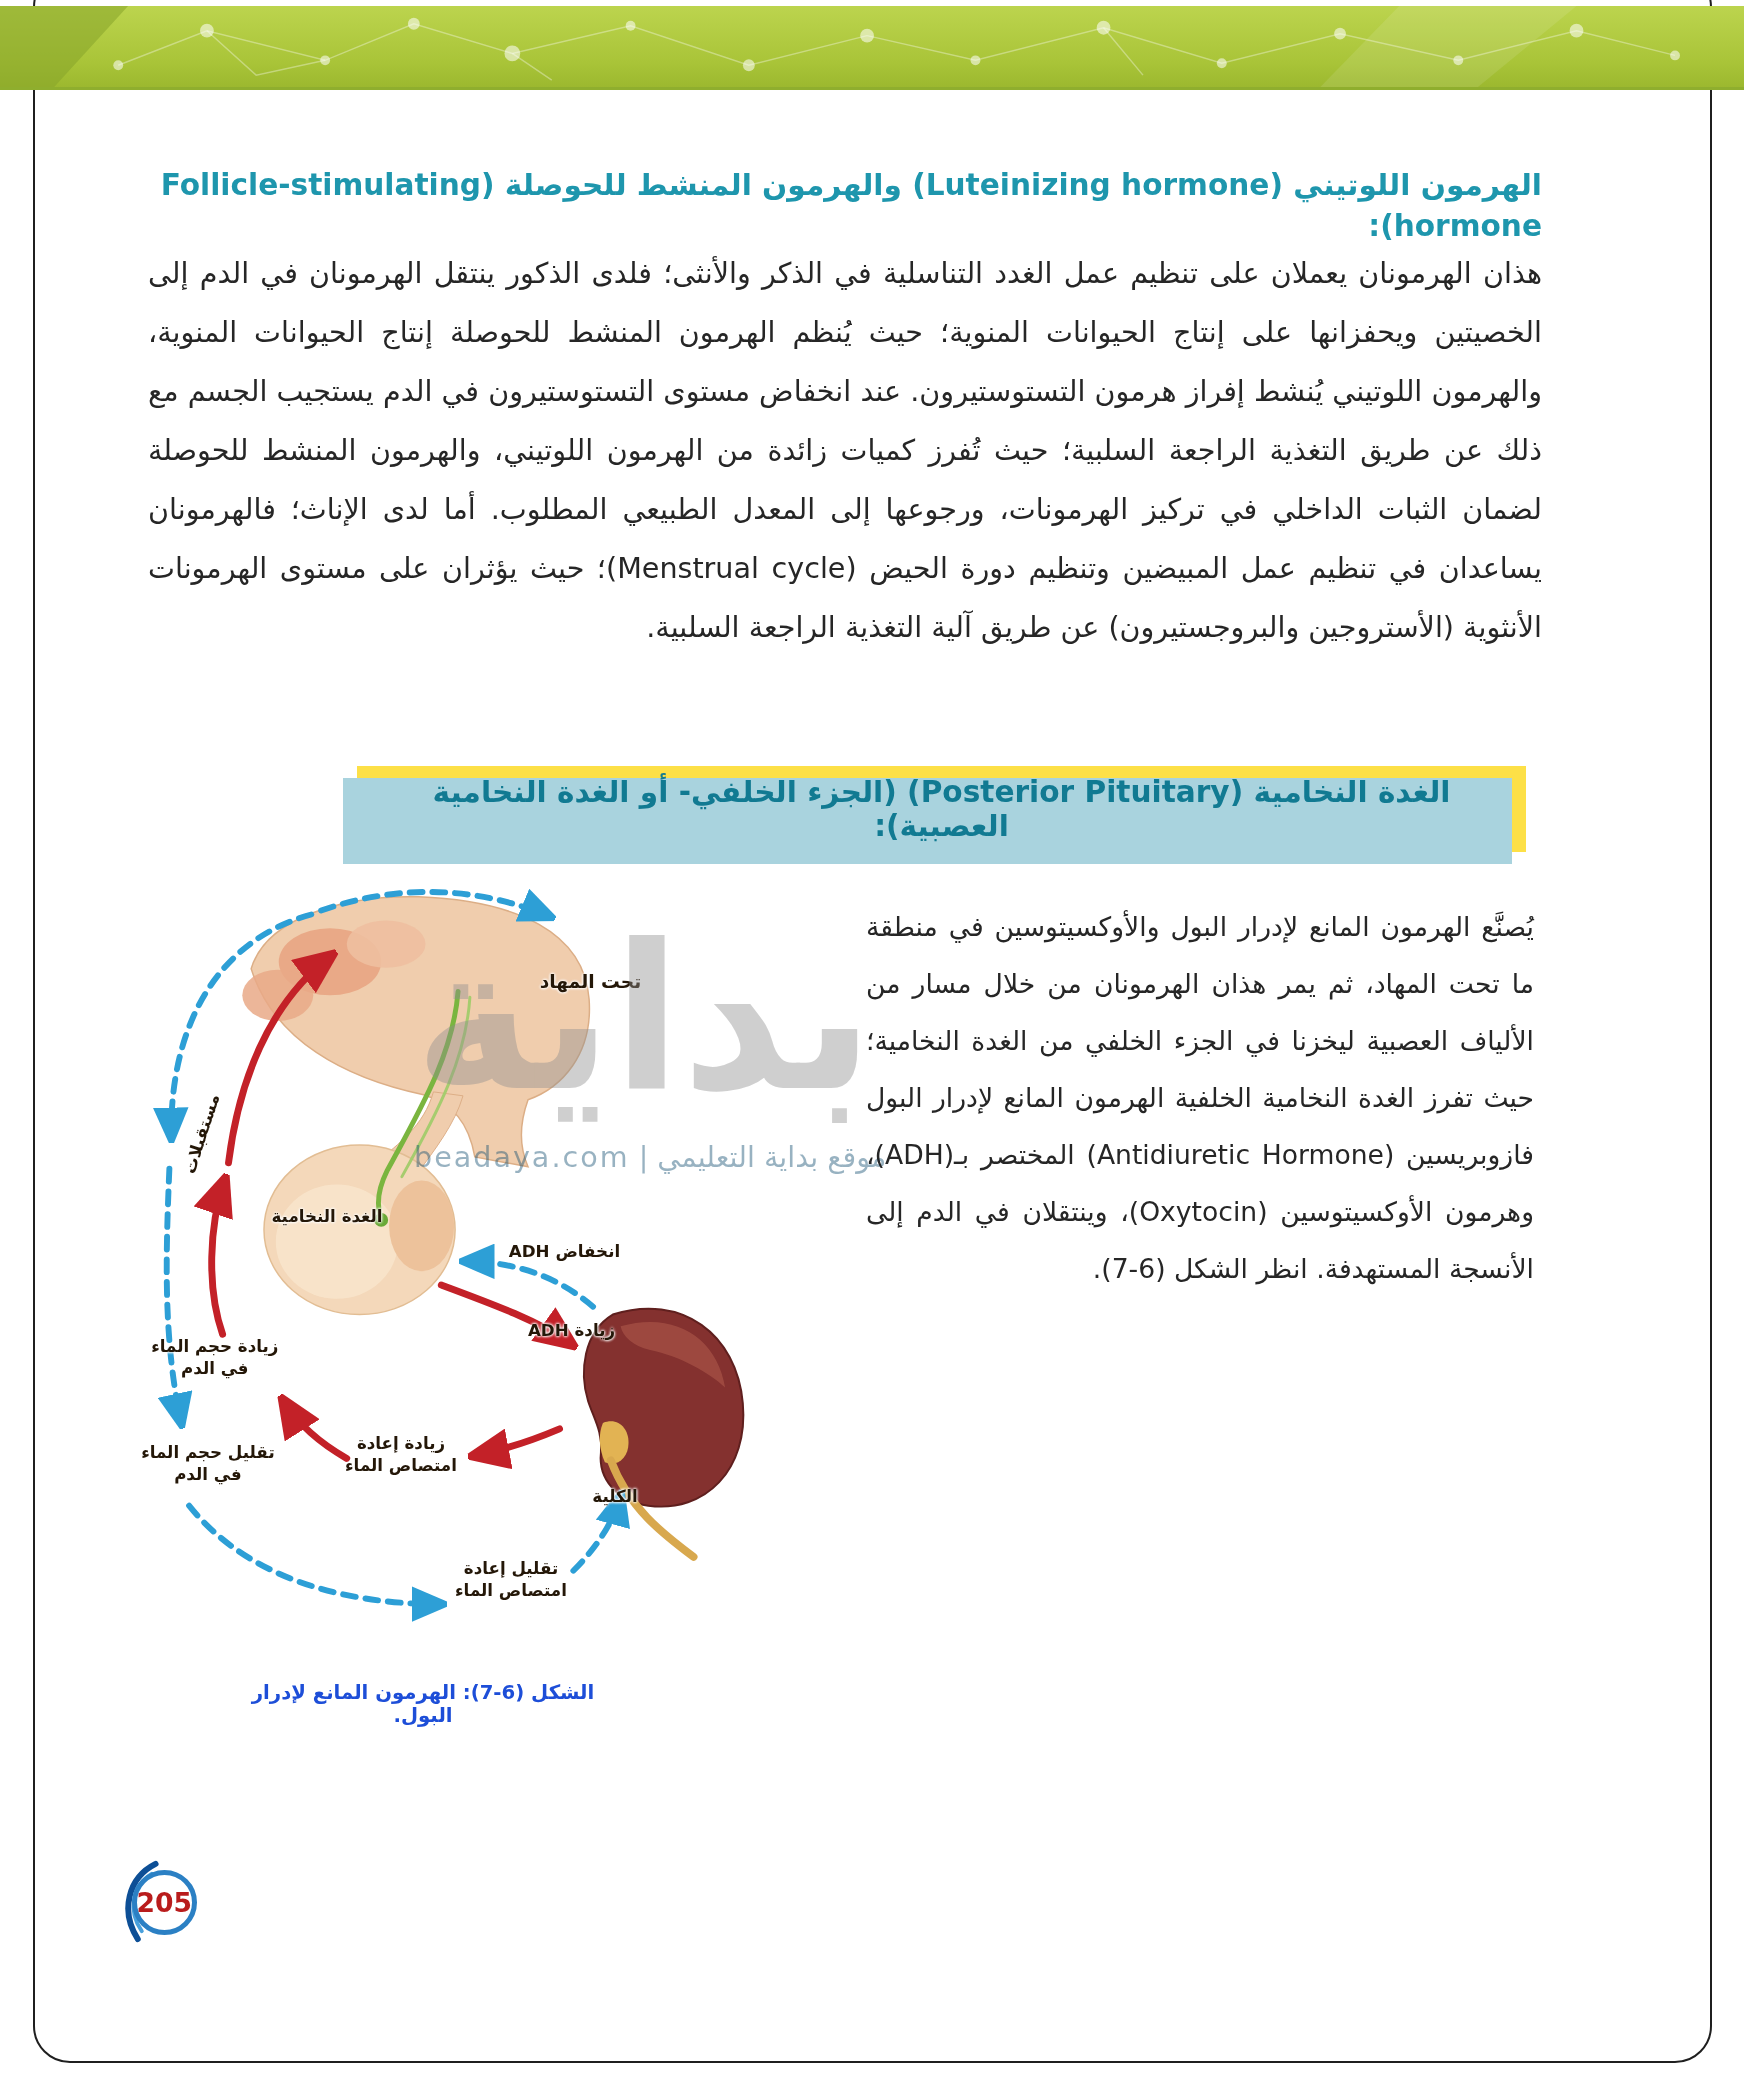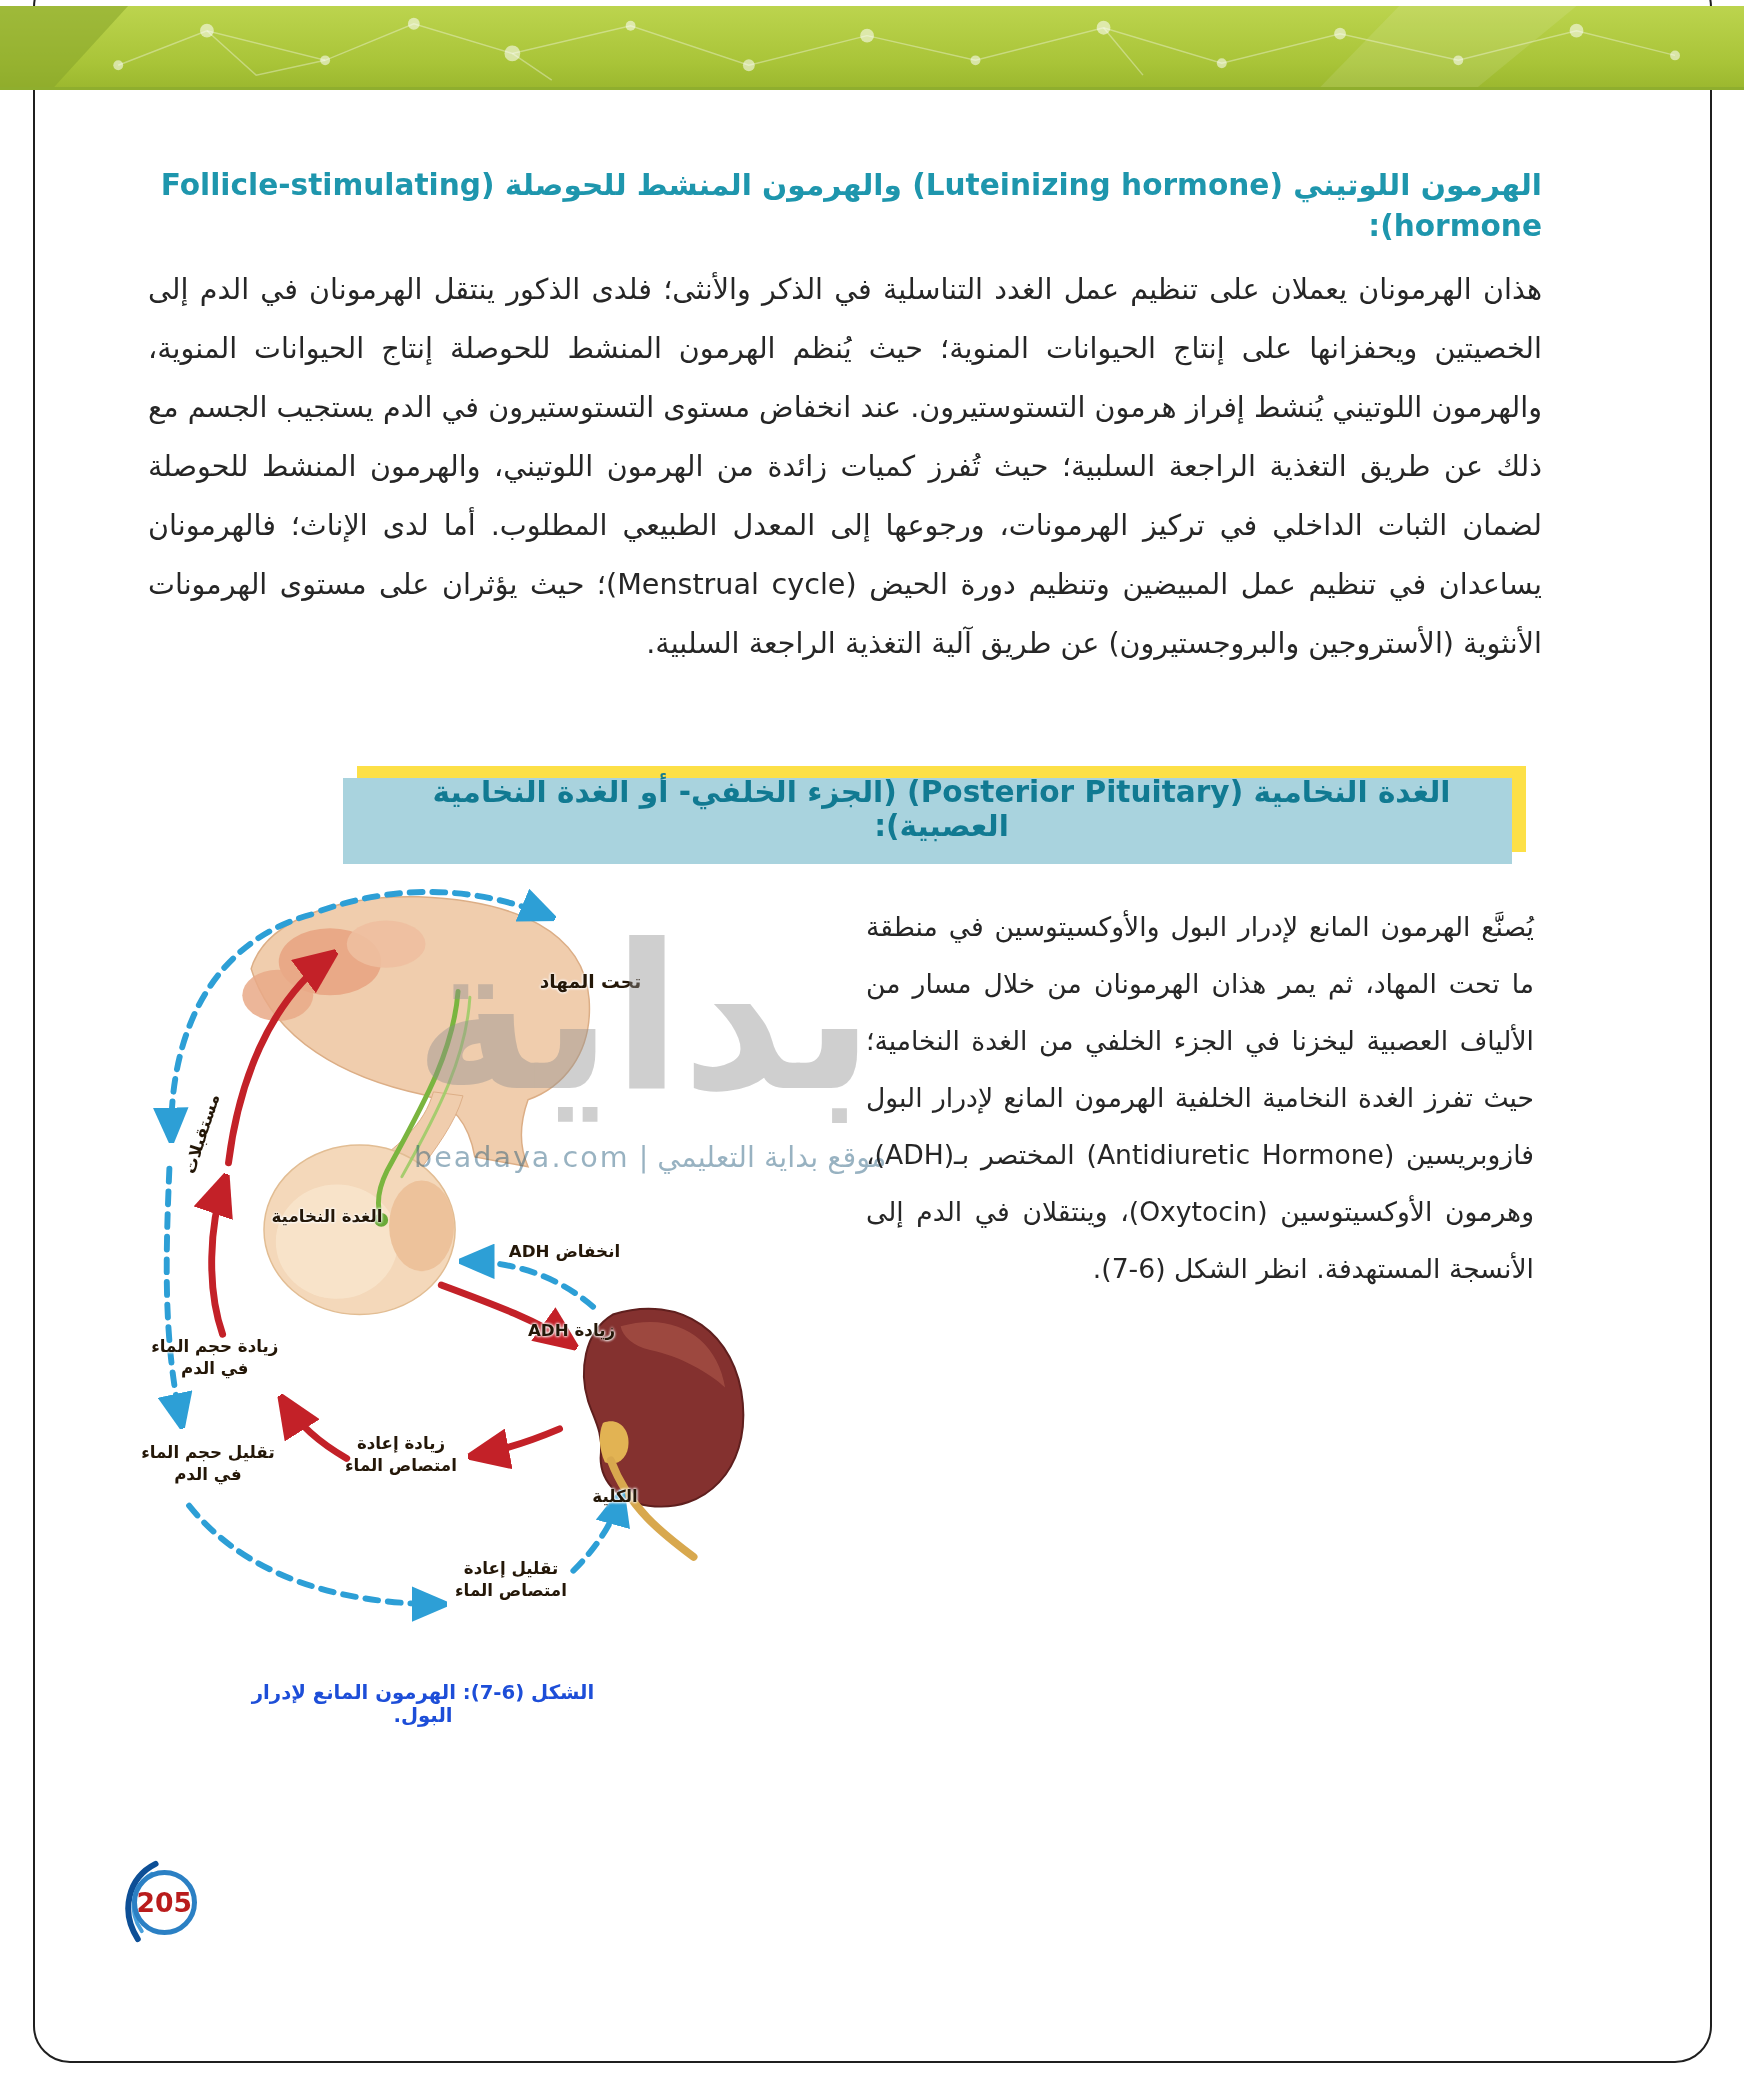--- a/index.html
+++ b/index.html
@@ -21,21 +21,21 @@
     border-bottom:3px solid #8fae2e;
   }
   .topband svg{display:block;width:100%;height:100%;}
   
   .h1{
     position:absolute;top:165px;right:203px;left:148px;z-index:3;
     direction:rtl;text-align:right;
     color:#1e96ad;font-size:29.6px;font-weight:bold;line-height:1.4;
   }
   .p1{
-    position:absolute;top:260px;right:203px;left:148px;z-index:3;
+    position:absolute;top:244px;right:203px;left:148px;z-index:3;
     direction:rtl;text-align:justify;
     font-size:28.6px;line-height:59px;color:#262626;
   }
   .h2wrap{
     position:absolute;top:766px;left:357px;right:219px;height:61px;z-index:3;
   }
   .h2bar{
     position:relative;z-index:1;background:#fde047;
     padding:8.9px 25.6px;text-align:center;direction:rtl;
     color:#117a92;font-size:29.6px;font-weight:bold;

